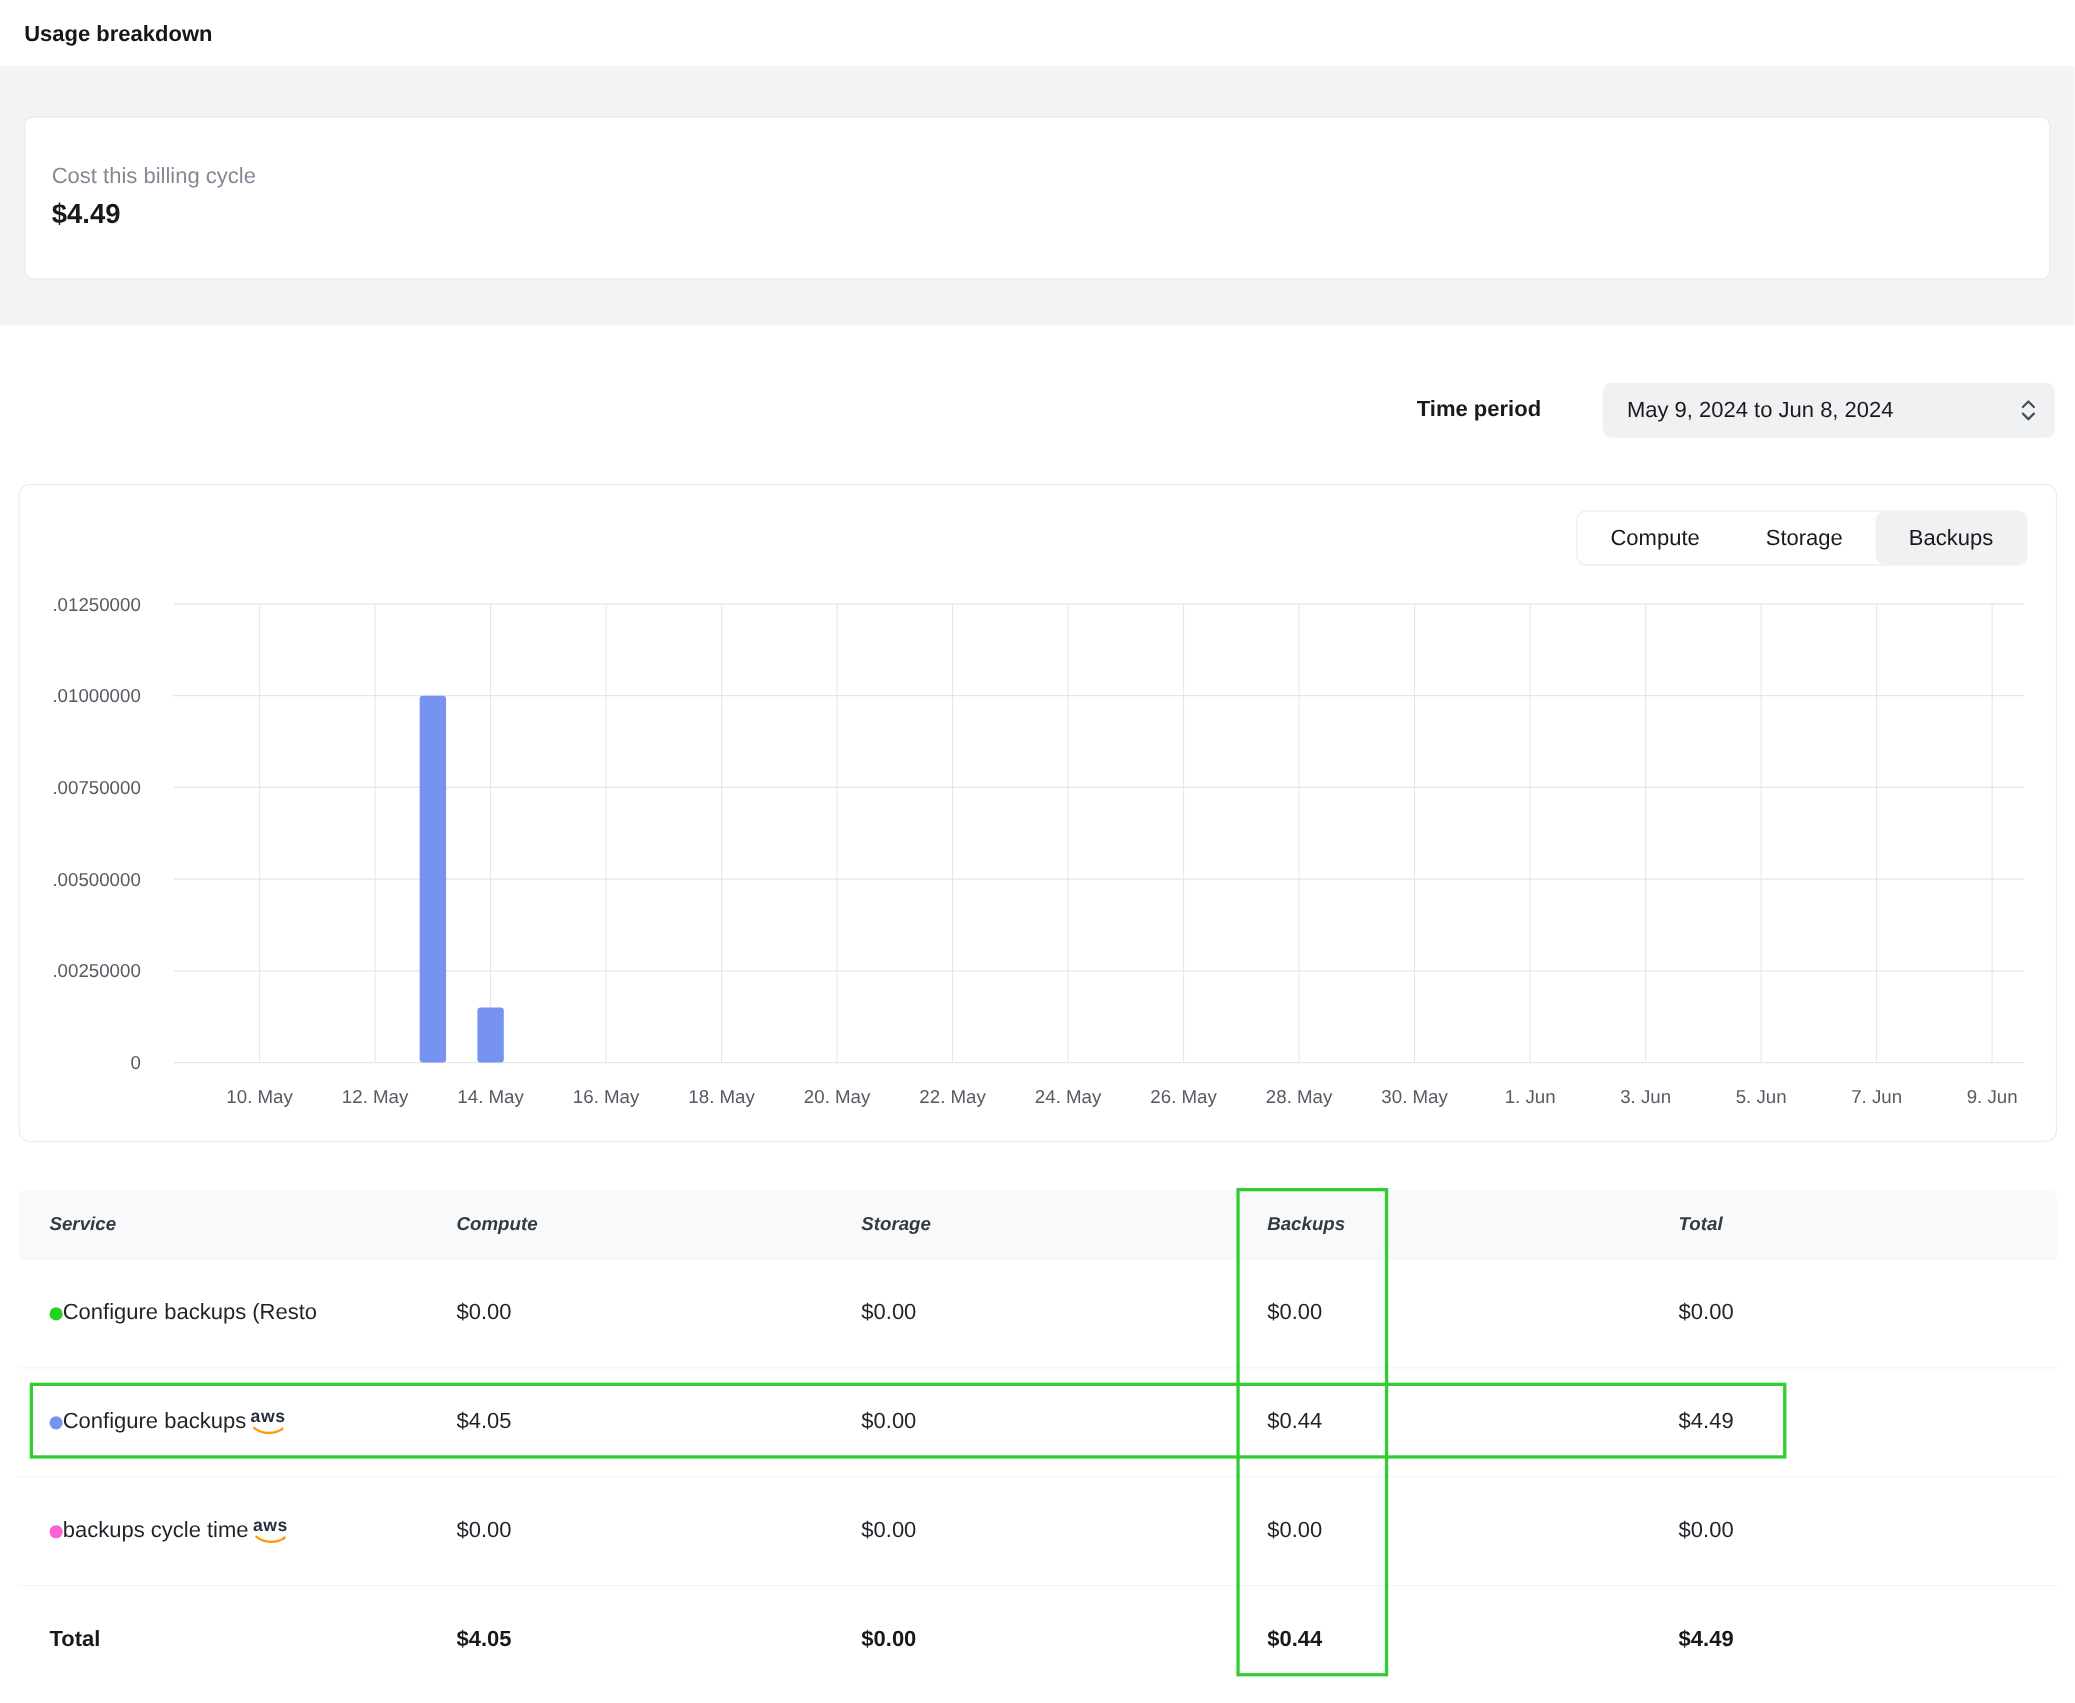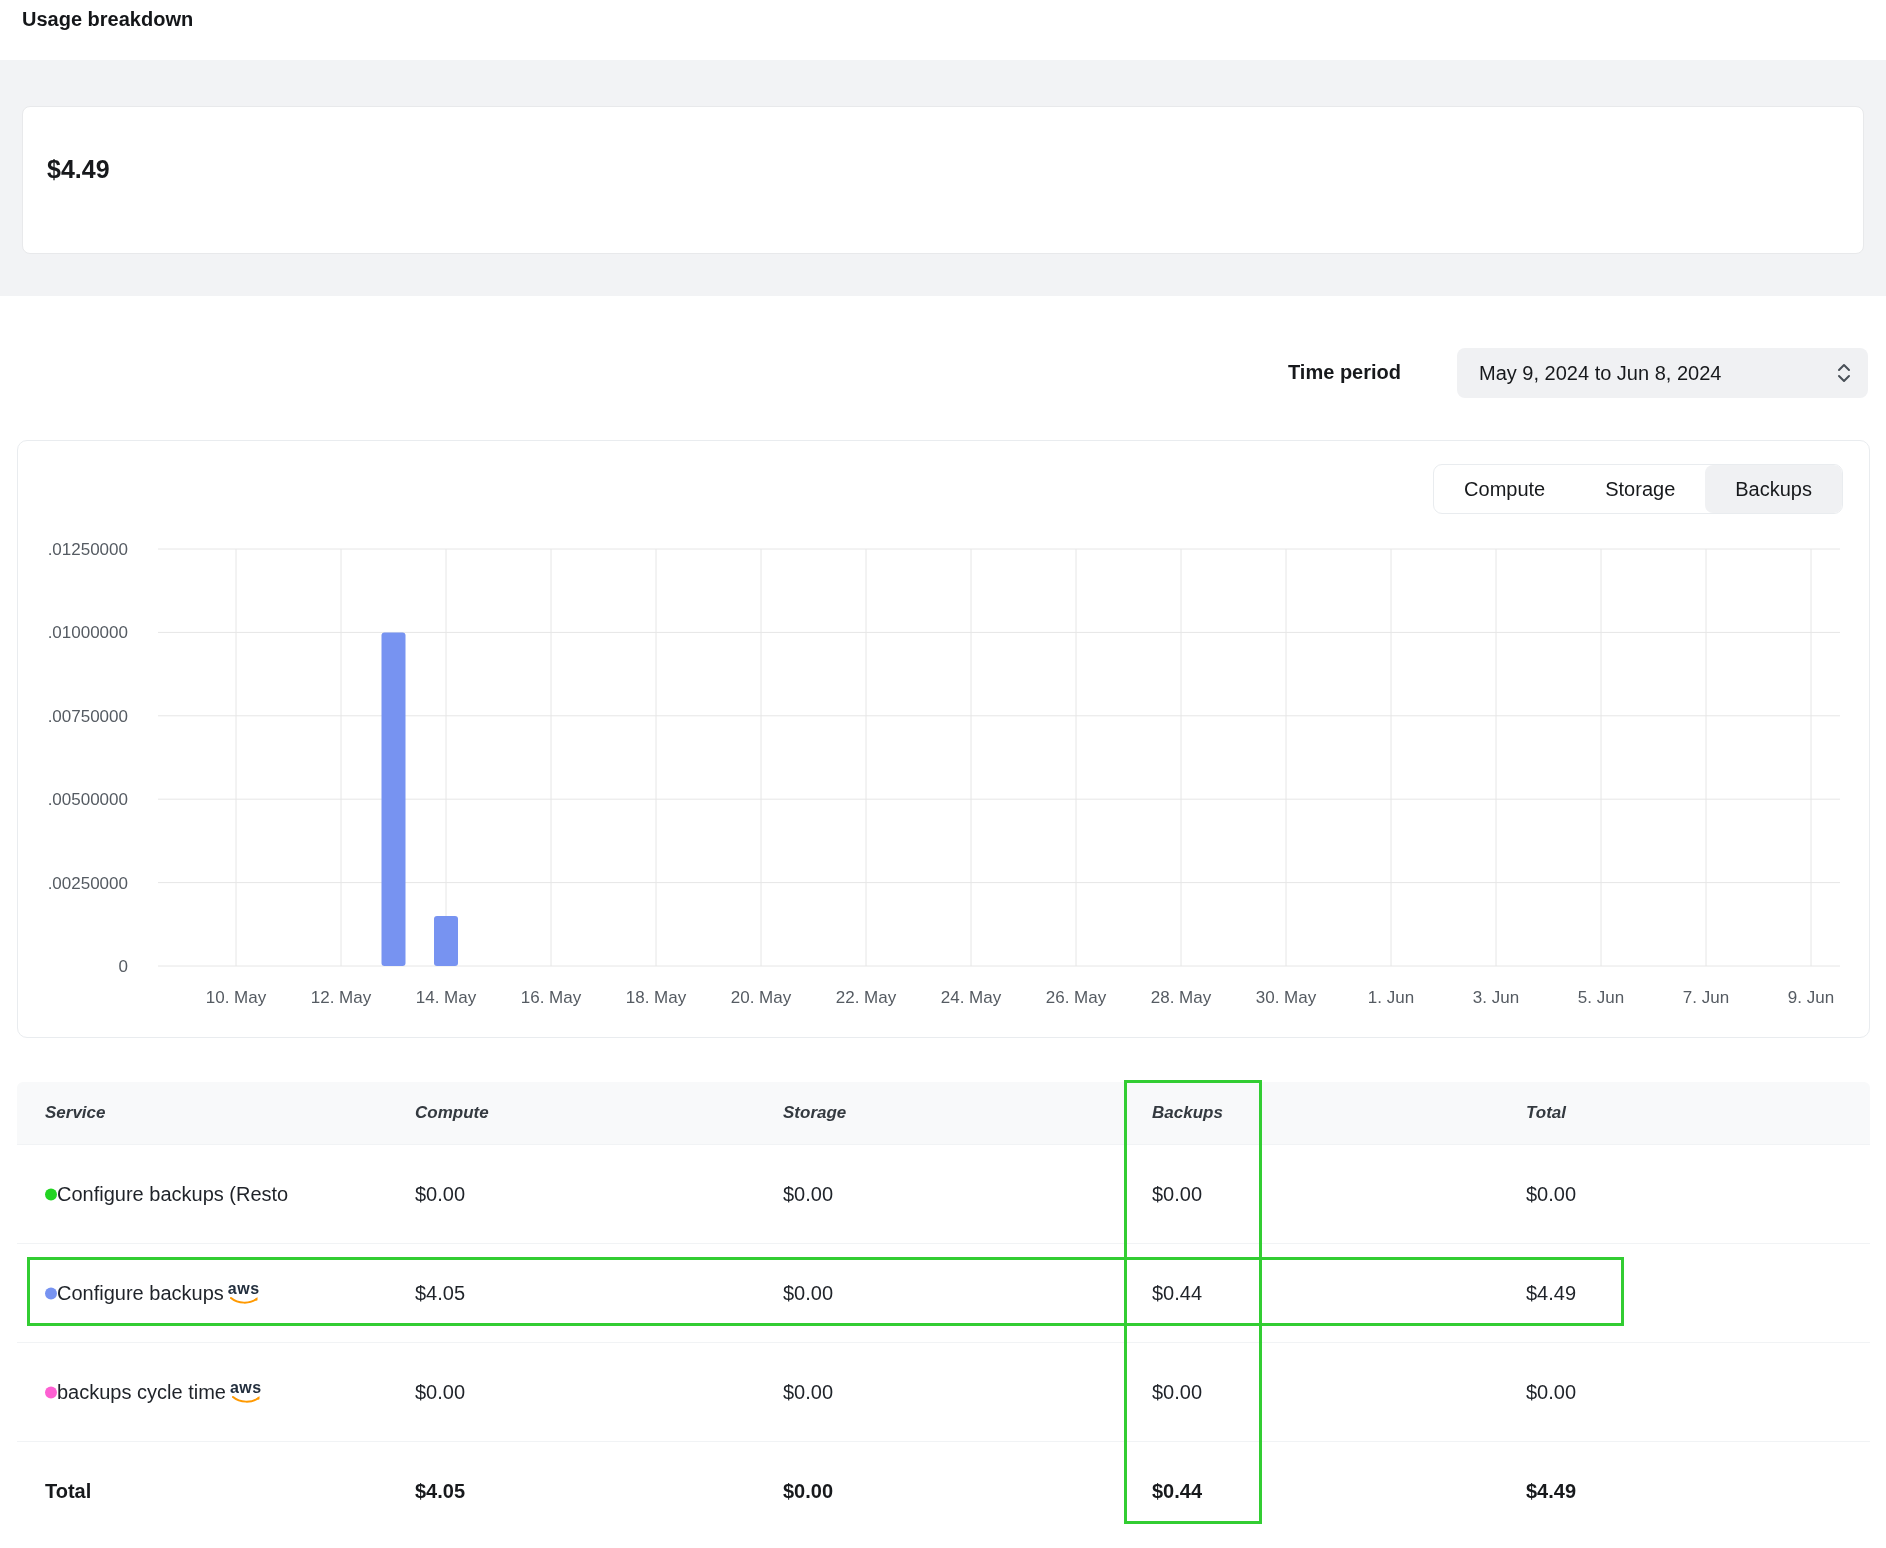--- a/index.html
+++ b/index.html
@@ -4,21 +4,21 @@
 <title>Usage breakdown</title>
 <style>
   * { box-sizing: border-box; }
   html,body { margin:0; padding:0; }
   body {
     width:1886px; height:1548px; position:relative; overflow:hidden;
     background:#ffffff; color:#1f2329;
     font-family:"Liberation Sans", sans-serif;
   }
   .page-title {
-    position:absolute; left:22px; top:8px;
+    position:absolute; left:22px; top:20px;
     font-size:20px; font-weight:700; color:#141619;
   }
   .cost-band {
     position:absolute; left:0; top:60px; width:1886px; height:236px;
     background:#f2f3f5;
   }
   .cost-card {
     position:absolute; left:22px; top:106px; width:1842px; height:148px;
     background:#ffffff; border:1px solid #e8e9eb; border-radius:8px;
     padding:40px 0 0 24px;
@@ -89,20 +89,21 @@
   .ann-column { left:1124px; top:1080px; width:138px; height:444px; }
   .ann-row    { left:27px;  top:1257px; width:1597px; height:69px; }
 </style>
 </head>
 <body>
 
 <div class="page-title">Usage breakdown</div>
 
 <div class="cost-band"></div>
 <div class="cost-card">
+  <div class="cost-label">Cost this billing cycle</div>
   <div class="cost-value">$4.49</div>
 </div>
 
 <div class="time-period-label">Time period</div>
 <div class="time-period-select">
   <span>May 9, 2024 to Jun 8, 2024</span>
   <span class="tp-chevron">
     <svg width="16" height="22" viewBox="0 0 16 22">
       <polyline points="3,8 8,3 13,8" fill="none" stroke="#495057" stroke-width="2" stroke-linecap="round" stroke-linejoin="round"></polyline>
       <polyline points="3,14 8,19 13,14" fill="none" stroke="#495057" stroke-width="2" stroke-linecap="round" stroke-linejoin="round"></polyline>

